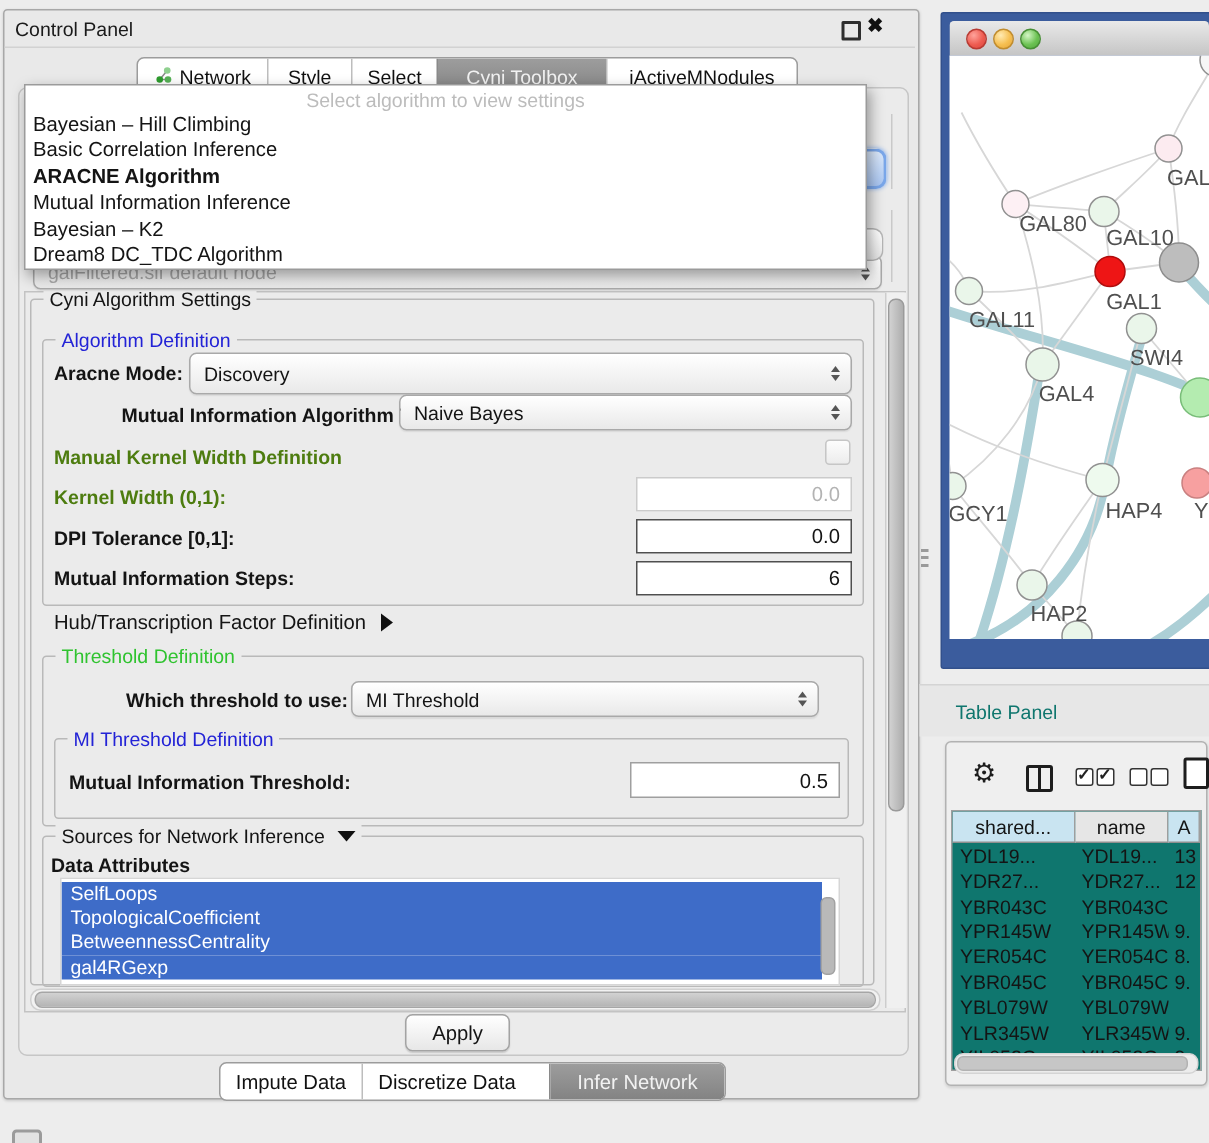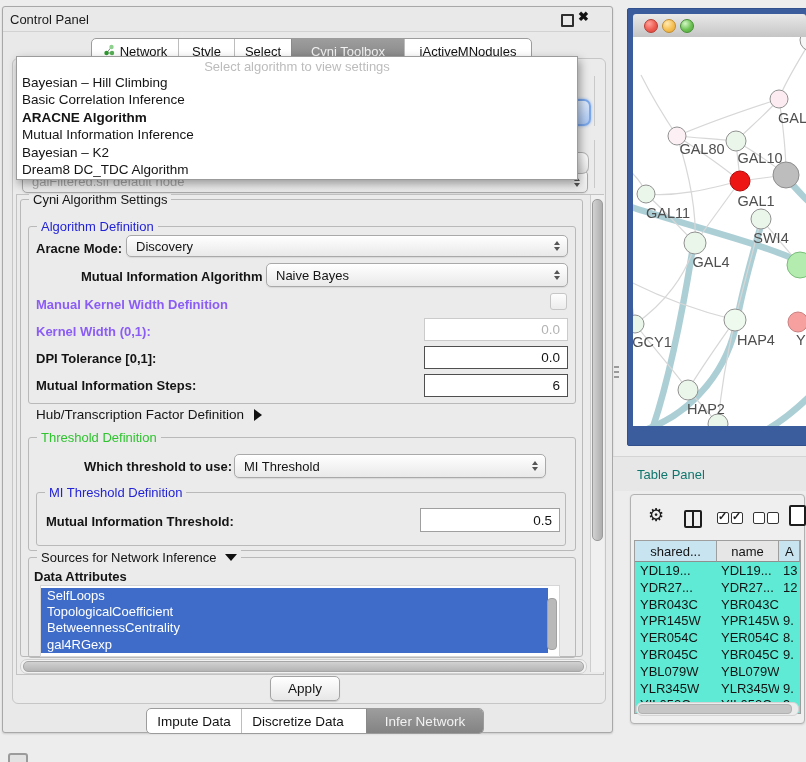--- a/index.html
+++ b/index.html
@@ -51,21 +51,21 @@
   .hthumb{left:23px;top:661px;width:559px;height:9px;background:linear-gradient(#d2d2d2,#b4b4b4);
           border:1px solid #a6a6a6;border-radius:5px;}
 
   .gbox{border:1px solid #b9b9b9;border-radius:3px;}
   .gtitle{position:absolute;top:-8px;left:8px;background:#ebebeb;padding:0 4px;font-size:13px;white-space:nowrap;}
   .t-blue{color:#2323d6;}
   .t-green{color:#2fc32f;}
 
   .flabel{position:absolute;font-size:13px;white-space:nowrap;}
   .b{font-weight:bold;}
-  .dis{color:#8b5cf6;}
+  .dis{color:#4d7c0f;}
 
   .combo{position:absolute;display:flex;align-items:center;border:1px solid #a9a9a9;border-radius:5px;
          background:linear-gradient(#ffffff,#e9e9e9);box-shadow:inset 0 1px 0 #fff,0 1px 1px rgba(0,0,0,.08);
          font-size:13px;padding-left:9px;box-sizing:border-box;}
   .arrows{margin-left:auto;margin-right:7px;display:flex;flex-direction:column;gap:2px;align-items:center;}
   .arr-up{width:0;height:0;border-left:3.5px solid transparent;border-right:3.5px solid transparent;border-bottom:4.5px solid #555;}
   .arr-dn{width:0;height:0;border-left:3.5px solid transparent;border-right:3.5px solid transparent;border-top:4.5px solid #555;}
 
   .field{position:absolute;background:#fff;border:1px solid #4f4f4f;display:flex;align-items:center;
          justify-content:flex-end;padding:0 7px;font-size:13.5px;box-sizing:border-box;}
@@ -113,21 +113,21 @@
 
   .tbl-win{left:630px;top:494px;width:173px;height:228px;background:#efefef;border:1px solid #b2b2b2;
            border-radius:4px;box-shadow:0 1px 2px rgba(0,0,0,.12);}
   .gear{left:648px;top:506px;font-size:18px;color:#1c1c1c;line-height:18px;}
   .pane-icon{left:684px;top:510px;width:14px;height:14px;border:2px solid #1d1d1d;border-radius:2px;}
   .pane-icon:before{content:"";position:absolute;left:6px;top:0;width:2px;height:14px;background:#1d1d1d;}
   .cb{position:absolute;width:10px;height:10px;border:1.5px solid #343434;border-radius:2px;background:#fff;}
   .cb.checked:before{content:"\2713";position:absolute;left:0px;top:-3px;font-size:11px;font-weight:bold;color:#222;}
   .page-icon{left:789px;top:505px;width:13px;height:17px;border:2px solid #1d1d1d;border-radius:2px;background:#fff;}
 
-  .tbl{left:634px;top:540px;width:165px;height:172px;background:#5eead4;border:1px solid #9e9e9e;overflow:hidden;}
+  .tbl{left:634px;top:540px;width:165px;height:172px;background:#0f766e;border:1px solid #9e9e9e;overflow:hidden;}
   .thead-cell{position:absolute;top:0;height:21px;display:flex;align-items:center;justify-content:center;
               font-size:13px;border-right:1px solid #9e9e9e;border-bottom:1px solid #8f8f8f;box-sizing:border-box;overflow:hidden;}
   .thead-cell.hl{background:#c9e4f1;}
   .thead-cell.plain{background:#e6e6e6;}
   .trow{position:absolute;left:0;width:165px;height:16.8px;font-size:13px;color:#141414;}
   .tcell{position:absolute;top:1px;white-space:nowrap;overflow:hidden;}
   .tc0{left:5px;width:78px;}
   .tc1{left:86px;width:58px;}
   .tc2{left:148px;width:17px;}
   .tbl-htrack{left:636px;top:702px;width:161px;height:12px;background:#ececec;border:1px solid #d4d4d4;border-radius:6px;}
@@ -200,21 +200,21 @@
     <div class="abs vthumb"></div>
 
     <div class="abs gbox" style="left:20px;top:199px;width:561px;height:456px;">
       <span class="gtitle">Cyni Algorithm Settings</span>
     </div>
 
     <div class="abs gbox" style="left:28px;top:226px;width:546px;height:176px;">
       <span class="gtitle t-blue">Algorithm Definition</span>
     </div>
     <div class="abs flabel b" style="left:36px;top:241px;">Aracne Mode:</div>
-    <div class="combo" style="left:126px;top:235px;width:442px;height:22px;">
+    <div class="combo" style="left:126px;top:235px;width:442px;height:28px;">
       <span>Discovery</span>
       <span class="arrows">
           <span class="arr-up"></span>
           <span class="arr-dn"></span>
         </span>
     </div>
     <div class="abs flabel b" style="left:36px;top:269px;margin-left:45px;">Mutual Information Algorithm Type:</div>
     <div class="combo" style="left:266px;top:263px;width:302px;height:24px;">
       <span>Naive Bayes</span>
       <span class="arrows">

